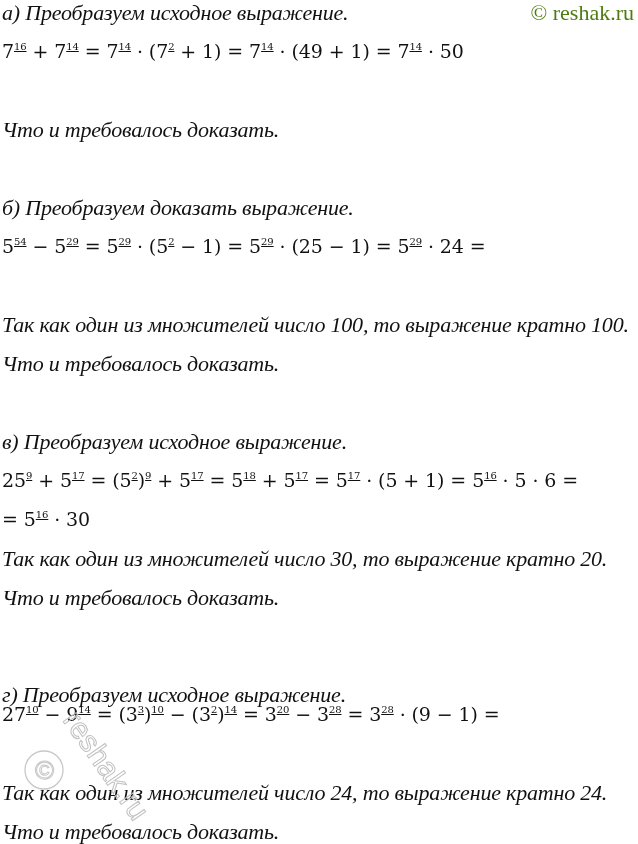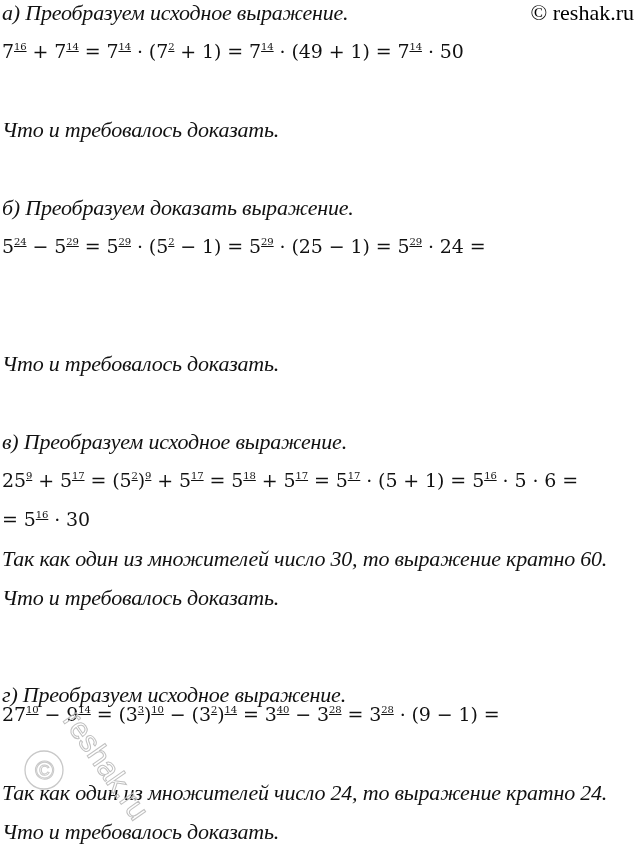--- a/index.html
+++ b/index.html
@@ -42,21 +42,21 @@
     vertical-align: 8px;
     line-height: 0;
     text-decoration: underline;
   }
   .copyright {
     position: absolute;
     right: 4px;
     top: 0px;
     font-family: "Liberation Serif", "DejaVu Serif", serif;
     font-size: 22px;
-    color: #000000;
+    color: #4d7c0f;
   }
   .watermark {
     position: absolute;
     left: 22px;
     top: 700px;
     width: 150px;
     height: 110px;
     pointer-events: none;
   }
   .watermark svg {
@@ -68,31 +68,32 @@
 
 <div class="page">
 
   <div class="copyright">© reshak.ru</div>
 
   <div class="line prose" style="top:0px;">а) Преобразуем исходное выражение.</div>
   <div class="line math" style="top:40px;"><span>7<sup>16</sup></span>&nbsp;+&nbsp;<span>7<sup>14</sup></span>&nbsp;=&nbsp;<span>7<sup>14</sup></span>&nbsp;·&nbsp;(7<sup>2</sup>&nbsp;+&nbsp;1)&nbsp;=&nbsp;<span>7<sup>14</sup></span>&nbsp;·&nbsp;(49&nbsp;+&nbsp;1)&nbsp;=&nbsp;<span>7<sup>14</sup></span>&nbsp;·&nbsp;50</div>
   <div class="line prose" style="top:117px;">Что и требовалось доказать.</div>
 
   <div class="line prose" style="top:195px;">б) Преобразуем доказать выражение.</div>
-  <div class="line math" style="top:235px;"><span>5<sup>24</sup></span>&nbsp;−&nbsp;<span>5<sup>29</sup></span>&nbsp;=&nbsp;<span>5<sup>29</sup></span>&nbsp;·&nbsp;(5<sup>2</sup>&nbsp;−&nbsp;1)&nbsp;=&nbsp;<span>5<sup>29</sup></span>&nbsp;·&nbsp;(25&nbsp;−&nbsp;1)&nbsp;=&nbsp;<span>5<sup>29</sup></span>&nbsp;·&nbsp;24&nbsp;=</div>
+  <div class="line math" style="top:235px;"><span>5<sup>54</sup></span>&nbsp;−&nbsp;<span>5<sup>29</sup></span>&nbsp;=&nbsp;<span>5<sup>29</sup></span>&nbsp;·&nbsp;(5<sup>2</sup>&nbsp;−&nbsp;1)&nbsp;=&nbsp;<span>5<sup>29</sup></span>&nbsp;·&nbsp;(25&nbsp;−&nbsp;1)&nbsp;=&nbsp;<span>5<sup>29</sup></span>&nbsp;·&nbsp;24&nbsp;=</div>
+  <div class="line prose" style="top:312px;">Так как один из множителей число 100, то выражение кратно 100.</div>
   <div class="line prose" style="top:351px;">Что и требовалось доказать.</div>
 
   <div class="line prose" style="top:429px;">в) Преобразуем исходное выражение.</div>
   <div class="line math" style="top:469px;"><span>25<sup>9</sup></span>&nbsp;+&nbsp;<span>5<sup>17</sup></span>&nbsp;=&nbsp;(5<sup>2</sup>)<sup>9</sup>&nbsp;+&nbsp;<span>5<sup>17</sup></span>&nbsp;=&nbsp;<span>5<sup>18</sup></span>&nbsp;+&nbsp;<span>5<sup>17</sup></span>&nbsp;=&nbsp;<span>5<sup>17</sup></span>&nbsp;·&nbsp;(5&nbsp;+&nbsp;1)&nbsp;=&nbsp;<span>5<sup>16</sup></span>&nbsp;·&nbsp;5&nbsp;·&nbsp;6&nbsp;=</div>
   <div class="line math" style="top:508px;">=&nbsp;<span>5<sup>16</sup></span>&nbsp;·&nbsp;30</div>
-  <div class="line prose" style="top:546px;">Так как один из множителей число 30, то выражение кратно 60.</div>
+  <div class="line prose" style="top:546px;">Так как один из множителей число 30, то выражение кратно 20.</div>
   <div class="line prose" style="top:585px;">Что и требовалось доказать.</div>
 
   <div class="line prose" style="top:663px;margin-top:19px;">г) Преобразуем исходное выражение.</div>
-  <div class="line math" style="top:703px;"><span>27<sup>10</sup></span>&nbsp;−&nbsp;<span>9<sup>14</sup></span>&nbsp;=&nbsp;(3<sup>3</sup>)<sup>10</sup>&nbsp;−&nbsp;(3<sup>2</sup>)<sup>14</sup>&nbsp;=&nbsp;<span>3<sup>40</sup></span>&nbsp;−&nbsp;<span>3<sup>28</sup></span>&nbsp;=&nbsp;<span>3<sup>28</sup></span>&nbsp;·&nbsp;(9&nbsp;−&nbsp;1)&nbsp;=</div>
+  <div class="line math" style="top:703px;"><span>27<sup>10</sup></span>&nbsp;−&nbsp;<span>9<sup>14</sup></span>&nbsp;=&nbsp;(3<sup>3</sup>)<sup>10</sup>&nbsp;−&nbsp;(3<sup>2</sup>)<sup>14</sup>&nbsp;=&nbsp;<span>3<sup>20</sup></span>&nbsp;−&nbsp;<span>3<sup>28</sup></span>&nbsp;=&nbsp;<span>3<sup>28</sup></span>&nbsp;·&nbsp;(9&nbsp;−&nbsp;1)&nbsp;=</div>
   <div class="line prose" style="top:780px;">Так как один из множителей число 24, то выражение кратно 24.</div>
   <div class="line prose" style="top:819px;">Что и требовалось доказать.</div>
 
   <div class="watermark">
     <svg width="150" height="110" viewBox="0 0 150 110">
       <circle cx="22" cy="70" r="19" fill="none" stroke="#c8c8c8" stroke-width="1.3"></circle>
       <text x="13" y="79" font-family="Liberation Sans, sans-serif" font-size="26" fill="none" stroke="#c8c8c8" stroke-width="1">©</text>
       <text x="0" y="0" font-family="Liberation Sans, sans-serif" font-size="30" fill="none" stroke="#c0c0c0" stroke-width="1" transform="translate(40,20) rotate(55)">reshak.ru</text>
     </svg>
   </div>

